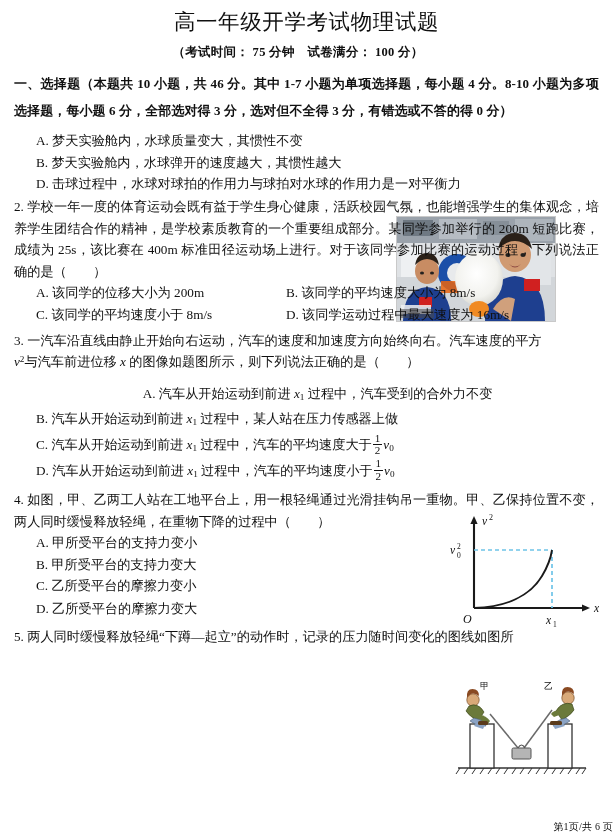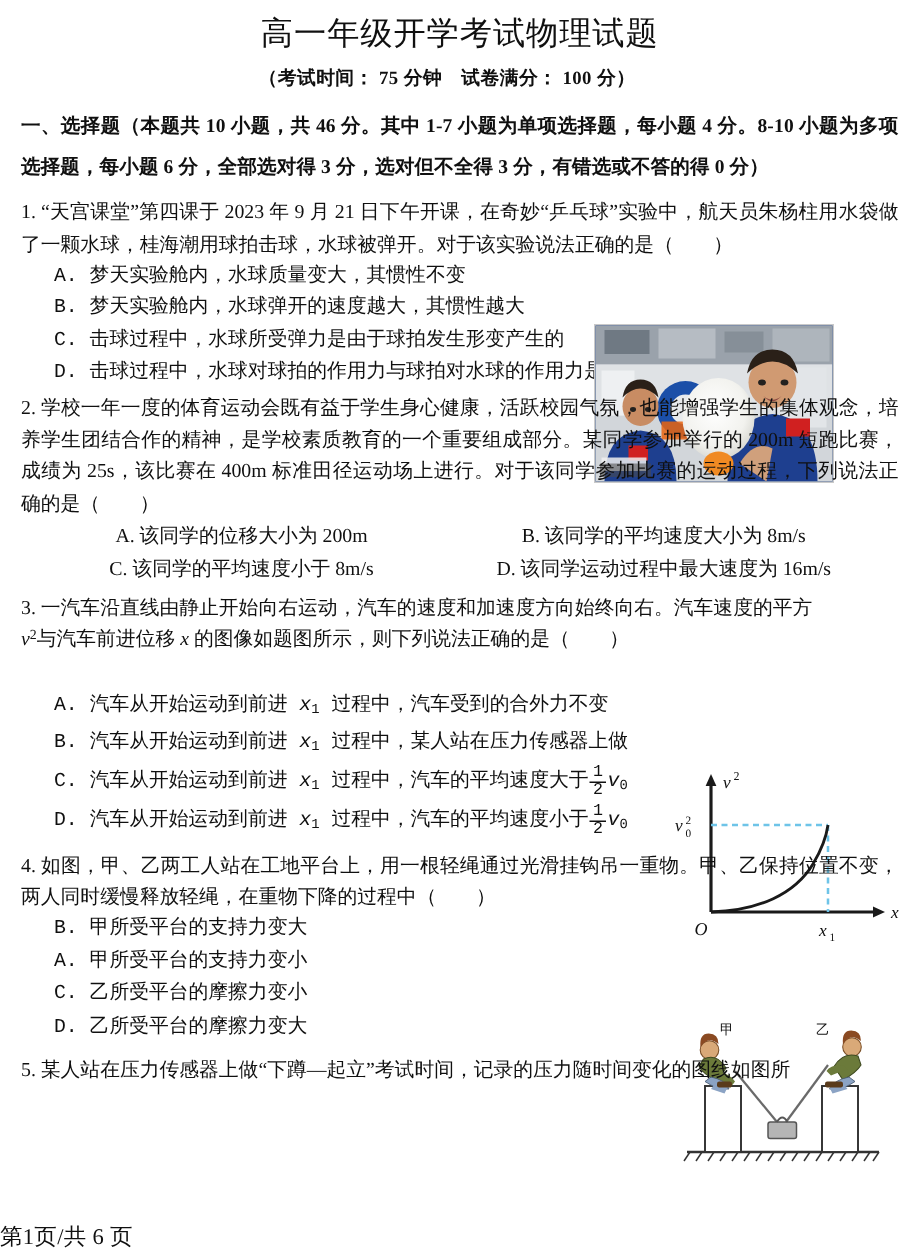--- a/index.html
+++ b/index.html
@@ -62,31 +62,29 @@
     text-align: justify;
     text-justify: inter-ideograph;
   }
   .qstem {
     text-indent: 0;
   }
   .opt {
     font-size: 13.2px;
     line-height: 1.62;
     padding-left: 22px;
-    font-family: Liberation Mono, monospace;
   }
   .opt-wide {
     line-height: 1.95;
   }
   .opt-row {
     display: flex;
     font-size: 13.2px;
     line-height: 1.7;
     padding-left: 22px;
-    text-align: center;
   }
   .opt-row .c1 { width: 250px; flex: 0 0 250px; }
   .opt-row .c2 { flex: 1 1 auto; }
 
   .it { font-style: italic; }
   .sub { font-size: 0.7em; vertical-align: -0.25em; }
   .sup { font-size: 0.7em; vertical-align: 0.45em; }
 
   .frac {
     display: inline-block;
@@ -130,43 +128,38 @@
     width: 140px;
     height: 98px;
   }
 
   
   .footer {
     position: absolute;
     left: 0;
     right: 0;
     bottom: 14px;
-    text-align: left;
-    font-size: 15px;
+    text-align: right;
+    font-size: 10px;
     letter-spacing: 0.2px;
   }
 </style>
 </head>
 <body>
 
 <div class="page">
 
   <div class="doc-title">高一年级开学考试物理试题</div>
   <div class="doc-subtitle">（考试时间： 75 分钟　试卷满分： 100 分）</div>
 
   <div class="section-head">一、选择题（本题共 10 小题，共 46 分。其中 1-7 小题为单项选择题，每小题 4 分。8-10 小题为多项选择题，每小题 6 分，全部选对得 3 分，选对但不全得 3 分，有错选或不答的得 0 分）</div>
 
   <div class="qwrap" style="margin-top:6px;">
-    <div class="qbody qstem">
-      <span>1.</span>
-      <span>“天宫课堂”第四课于 2023 年 9 月 21 日下午开课，在奇妙“乒乓球”实验中，航天员朱杨柱用水袋做了一颗水球，桂海潮用球拍击球，水球被弹开。对于该实验说法正确的是（　　）</span>
-    </div>
     <div class="opt">A. 梦天实验舱内，水球质量变大，其惯性不变</div>
     <div class="opt">B. 梦天实验舱内，水球弹开的速度越大，其惯性越大</div>
-    <div class="opt">C. 击球过程中，水球所受弹力是由于球拍发生形变产生的</div>
     <div class="opt" style="padding-left:22px; text-indent:-22px; margin-left:22px;">D. 击球过程中，水球对球拍的作用力与球拍对水球的作用力是一对平衡力</div>
   </div>
 
   <div class="fig photo-q1">
     <svg width="158" height="104" viewBox="0 0 158 104">
       <defs>
         <radialGradient id="ballg" cx="45%" cy="40%" r="62%">
           <stop offset="0%" stop-color="#ffffff"></stop>
           <stop offset="70%" stop-color="#f2f2ee"></stop>
           <stop offset="100%" stop-color="#d8d8d2"></stop>
@@ -231,21 +224,21 @@
     </div>
   </div>
 
   <div class="qwrap" style="margin-top:3px;">
     <div class="qbody qstem" style="padding-right:0;">
       <span>3.</span>
       <span>一汽车沿直线由静止开始向右运动，汽车的速度和加速度方向始终向右。汽车速度的平方</span><br>
       <span class="it">v</span><span class="sup">2</span><span>与汽车前进位移 </span><span class="it">x</span><span> 的图像如题图所示，则下列说法正确的是（　　）</span>
     </div>
 
-    <div class="opt opt-wide" style="margin-top:20px;">
+    <div class="opt opt-wide" style="margin-top:8px;text-align:center;">
       <span>A.</span>
       <span>汽车从开始运动到前进 </span><span class="it">x</span><span class="sub">1</span><span> 过程中，汽车受到的合外力不变</span>
     </div>
 
     <div class="opt opt-wide">
       <span>B.</span>
       <span>汽车从开始运动到前进 </span><span class="it">x</span><span class="sub">1</span><span> 过程中，某人站在压力传感器上做</span>
     </div>
 
     <div class="opt opt-wide">
@@ -283,22 +276,22 @@
       <text x="102" y="116" font-family="'Liberation Serif',serif" font-size="11.5" font-style="italic" fill="#111">x</text>
       <text x="109" y="119" font-family="'Liberation Serif',serif" font-size="7.5" fill="#111">1</text>
     </svg>
   </div>
 
   <div class="qwrap" style="margin-top:6px;">
     <div class="qbody qstem">
       <span>4.</span>
       <span>如图，甲、乙两工人站在工地平台上，用一根轻绳通过光滑挂钩吊一重物。甲、乙保持位置不变，两人同时缓慢释放轻绳，在重物下降的过程中（　　）</span>
     </div>
+    <div class="opt">A. 甲所受平台的支持力变小</div>
     <div class="opt">B. 甲所受平台的支持力变大</div>
-    <div class="opt">A. 甲所受平台的支持力变小</div>
     <div class="opt">C. 乙所受平台的摩擦力变小</div>
     <div class="opt" style="line-height:1.95;">D. 乙所受平台的摩擦力变大</div>
   </div>
 
   <div class="fig fig-q4">
     <svg width="140" height="98" viewBox="0 0 140 98">
 
       <text x="28" y="9" font-family="'Liberation Serif',serif" font-size="9" fill="#111">甲</text>
       <text x="92" y="9" font-family="'Liberation Serif',serif" font-size="9" fill="#111">乙</text>
 
@@ -351,19 +344,19 @@
         <path d="M114 38 q-10 2 -13 8 l8 0 q6 -3 9 -5z" fill="#8ba3c4" stroke="#4a5c74" stroke-width="0.6"></path>
         <path d="M110 42 l-9 3 l2 4 l10 -3z" fill="#8ba3c4"></path>
         <rect x="98" y="41" width="12" height="4" rx="1.5" fill="#5a3b1c"></rect>
       </g>
     </svg>
   </div>
 
   <div class="qwrap" style="margin-top:4px;">
     <div class="qbody qstem">
       <span>5.</span>
-      <span>某人站在压力传感器上做“下蹲—起立”考试时间，记录的压力随时间变化的图线如图所</span>
+      <span>两人同时缓慢释放轻绳“下蹲—起立”的动作时，记录的压力随时间变化的图线如图所</span>
     </div>
   </div>
 
   <div class="footer">第1页/共 6 页</div>
 
 </div>
 
 </body></html>

